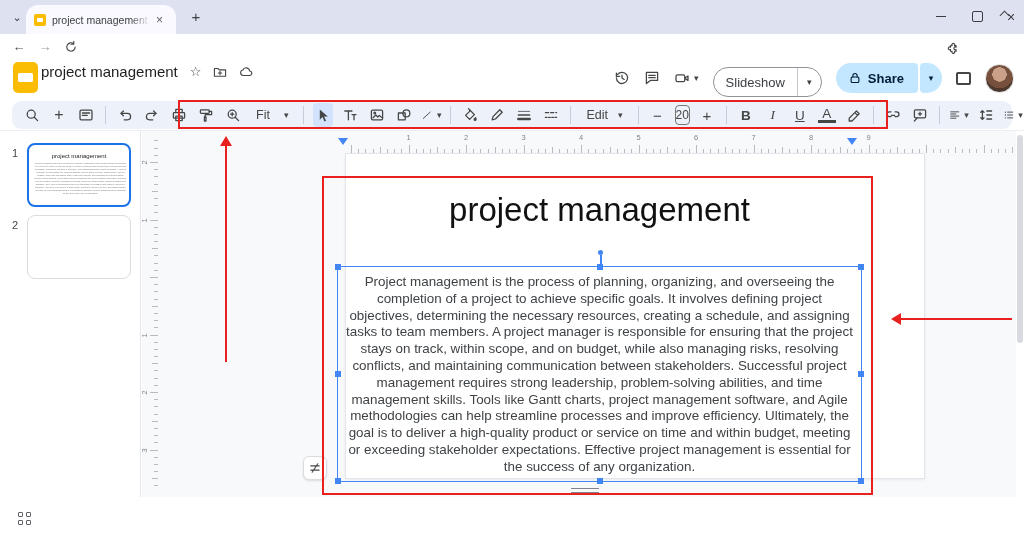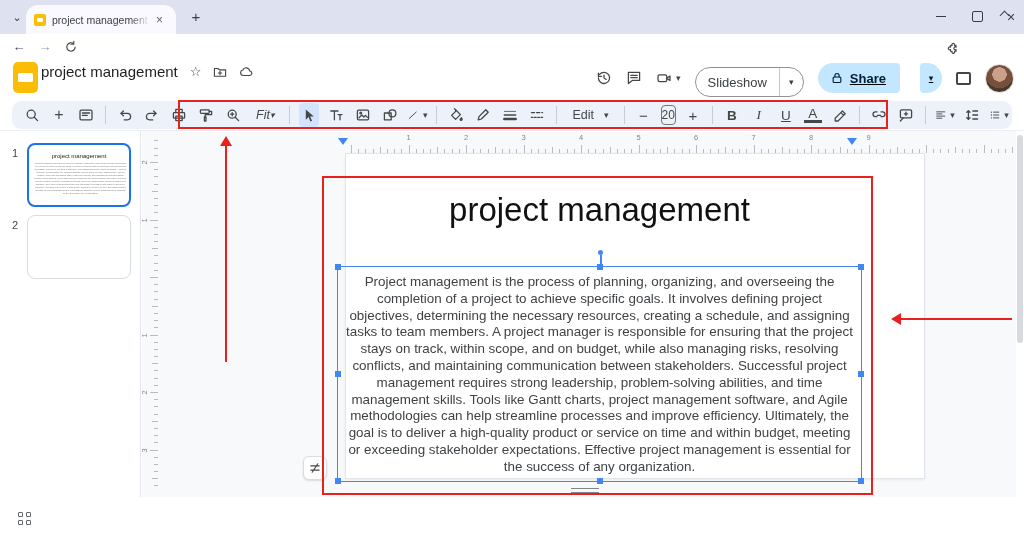--- a/index.html
+++ b/index.html
@@ -40,35 +40,35 @@
   .slides-logo::after { content:""; position:absolute; left:5px; top:11px; width:15px; height:9px; background:#fff; border-radius:1.5px; }
   .doc-title-row { position:absolute; left:41px; top:6px; display:flex; align-items:center; gap:12px; }
   .doc-title { font-size:15px; color:#1f1f1f; }
   .doc-ic { color:#444746; font-size:13px; display:flex; align-items:center; }
   .menubar { position:absolute; left:39px; top:26px; display:flex; gap:15px; }
   .menubar span { font-size:13px; color:#1f1f1f; padding:1px 2px; }
   .hdr-right { position:absolute; right:10px; top:5px; height:32px; display:flex; align-items:center; gap:14px; }
   .pillbtn { height:30px; border:1px solid #8f9398; border-radius:15px; display:flex; align-items:center;margin-top:8px; }
   .pillbtn .lbl { padding:0 12px; font-size:13px; color:#3c4043; }
   .pillbtn .dd { width:24px; height:100%; border-left:1px solid #c4c7cb; display:flex; align-items:center; justify-content:center; font-size:9px; color:#3c4043; }
-  .share-wrap { display:flex; gap:20px;text-decoration:underline; }
+  .share-wrap { display:flex; gap:2px; }
   .share-main { height:30px; background:#c2e7ff; border-radius:15px 4px 4px 15px; display:flex; align-items:center; gap:6px; padding:0 14px 0 12px; }
   .share-main .lbl { font-size:13px; font-weight:bold; color:#001d35; }
   .share-dd { height:30px; width:22px; background:#c2e7ff; border-radius:4px 15px 15px 4px; display:flex; align-items:center; justify-content:center; font-size:9px; color:#001d35; }
   .present-ic { width:15px; height:13px; border:2px solid #444746; border-radius:2px; }
   .av-lg { width:29px; height:29px; }
   .ddc { font-size:9px; color:#444746; }
 
   
   .toolbar { position:absolute; left:12px; top:101px; width:1000px; height:28px; background:#edf2fa; border-radius:9px; display:flex; align-items:center; padding:0 10px; gap:7px; }
   .tbtn { display:flex; align-items:center; justify-content:center; min-width:20px; height:24px; border-radius:4px; color:#444746; }
   .tbtn.sel { background:#d3e3fd; width:24px; }
   .tsep { width:1px; height:18px; background:#c7cdd6; margin:0 2px; flex:0 0 auto; }
   .tlabel { font-size:12.5px; color:#444746; }
-  .fitbox { display:flex; align-items:center; gap:0; padding:6px 6px; height:24px;font-style:italic; }
+  .fitbox { display:flex; align-items:center; gap:14px; padding:6px 6px; height:24px; }
   .fontbox { display:flex; align-items:center; gap:10px; padding:0 6px; height:24px; }
   .sizebox { width:26px; height:20px; border:1px solid #747775; border-radius:4px; font-size:12px; color:#444746; display:flex; align-items:center; justify-content:center; background:#fff0; }
   .bi { font-size:13.5px; color:#444746; width:18px; text-align:center; }
   .bi.b { font-weight:bold; } .bi.i { font-style:italic; font-family:"Liberation Serif",serif; } .bi.u { text-decoration:underline; }
   .bi.a { border-bottom:3px solid #444746; line-height:13px; height:16px; }
   .collapse-caret { position:absolute; right:14px; top:9px; width:10px; height:10px; }
   .collapse-caret::before { content:""; position:absolute; left:1px; top:3px; width:6px; height:6px; border-left:1.6px solid #444746; border-top:1.6px solid #444746; transform:rotate(45deg); }
   .i { width:16px; height:16px; stroke:#444746; stroke-width:1.6; fill:none; stroke-linecap:round; stroke-linejoin:round; display:block; }
   .i.sm { width:14px; height:14px; }
 

